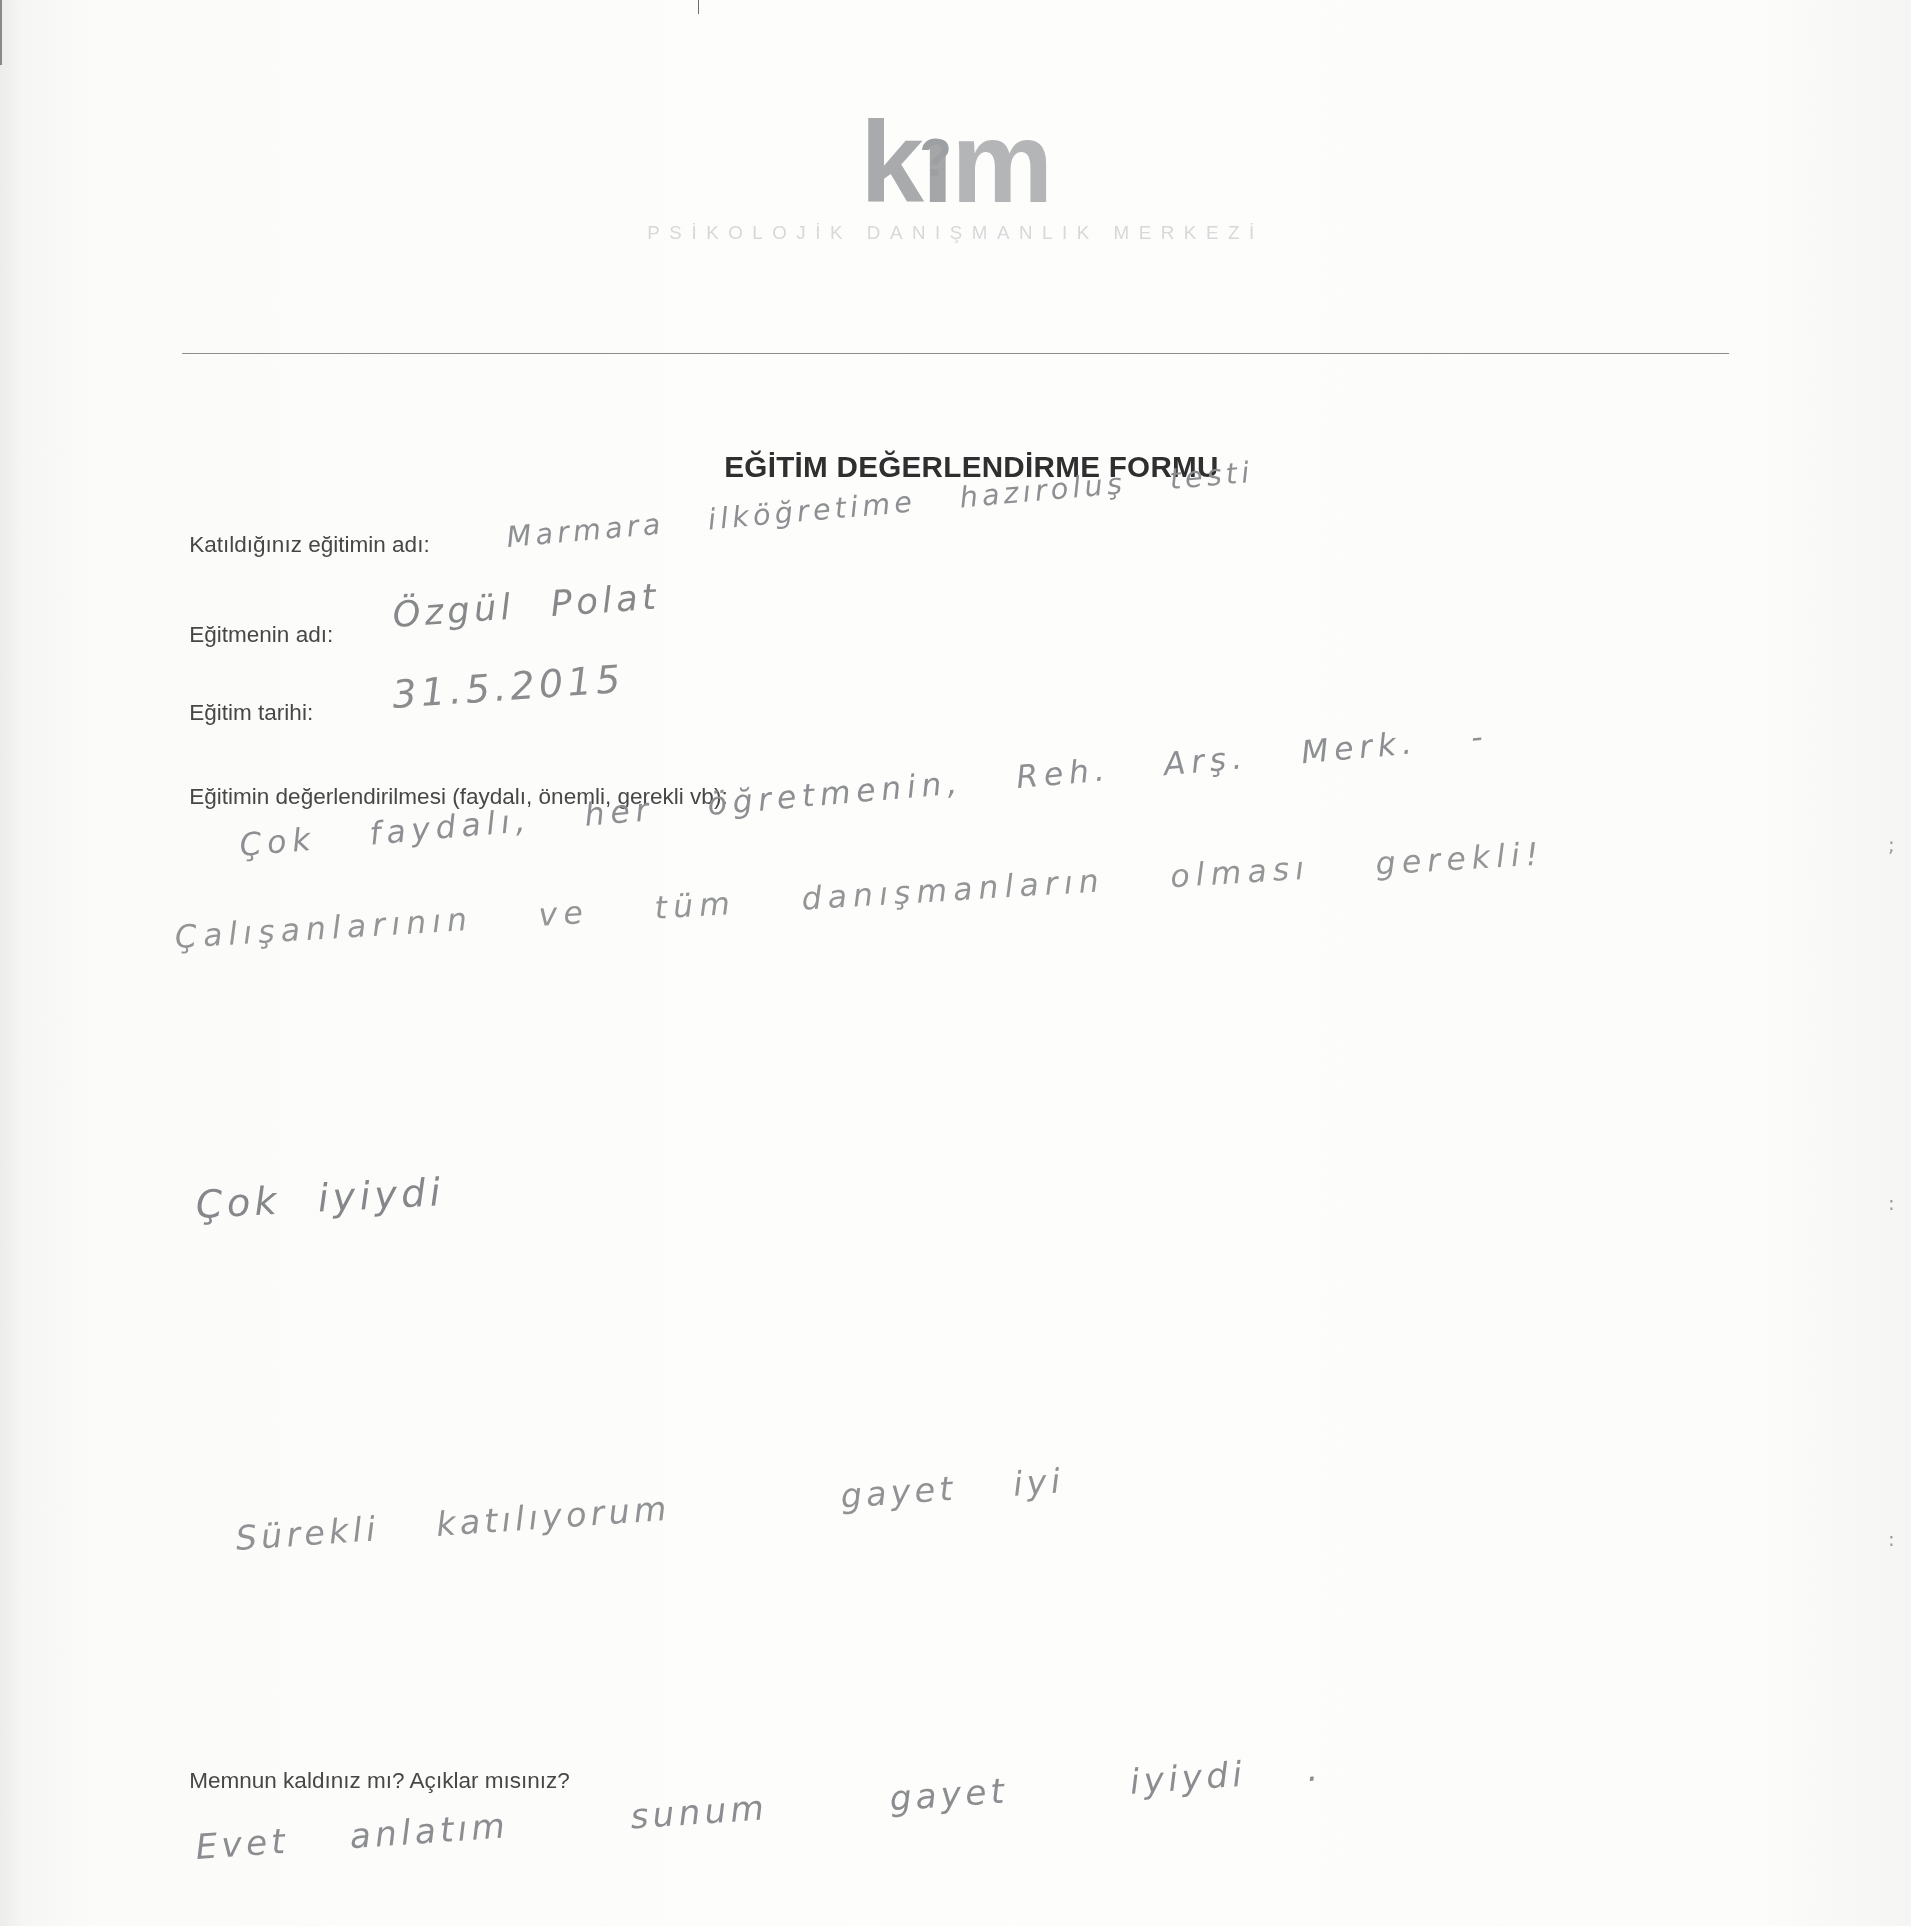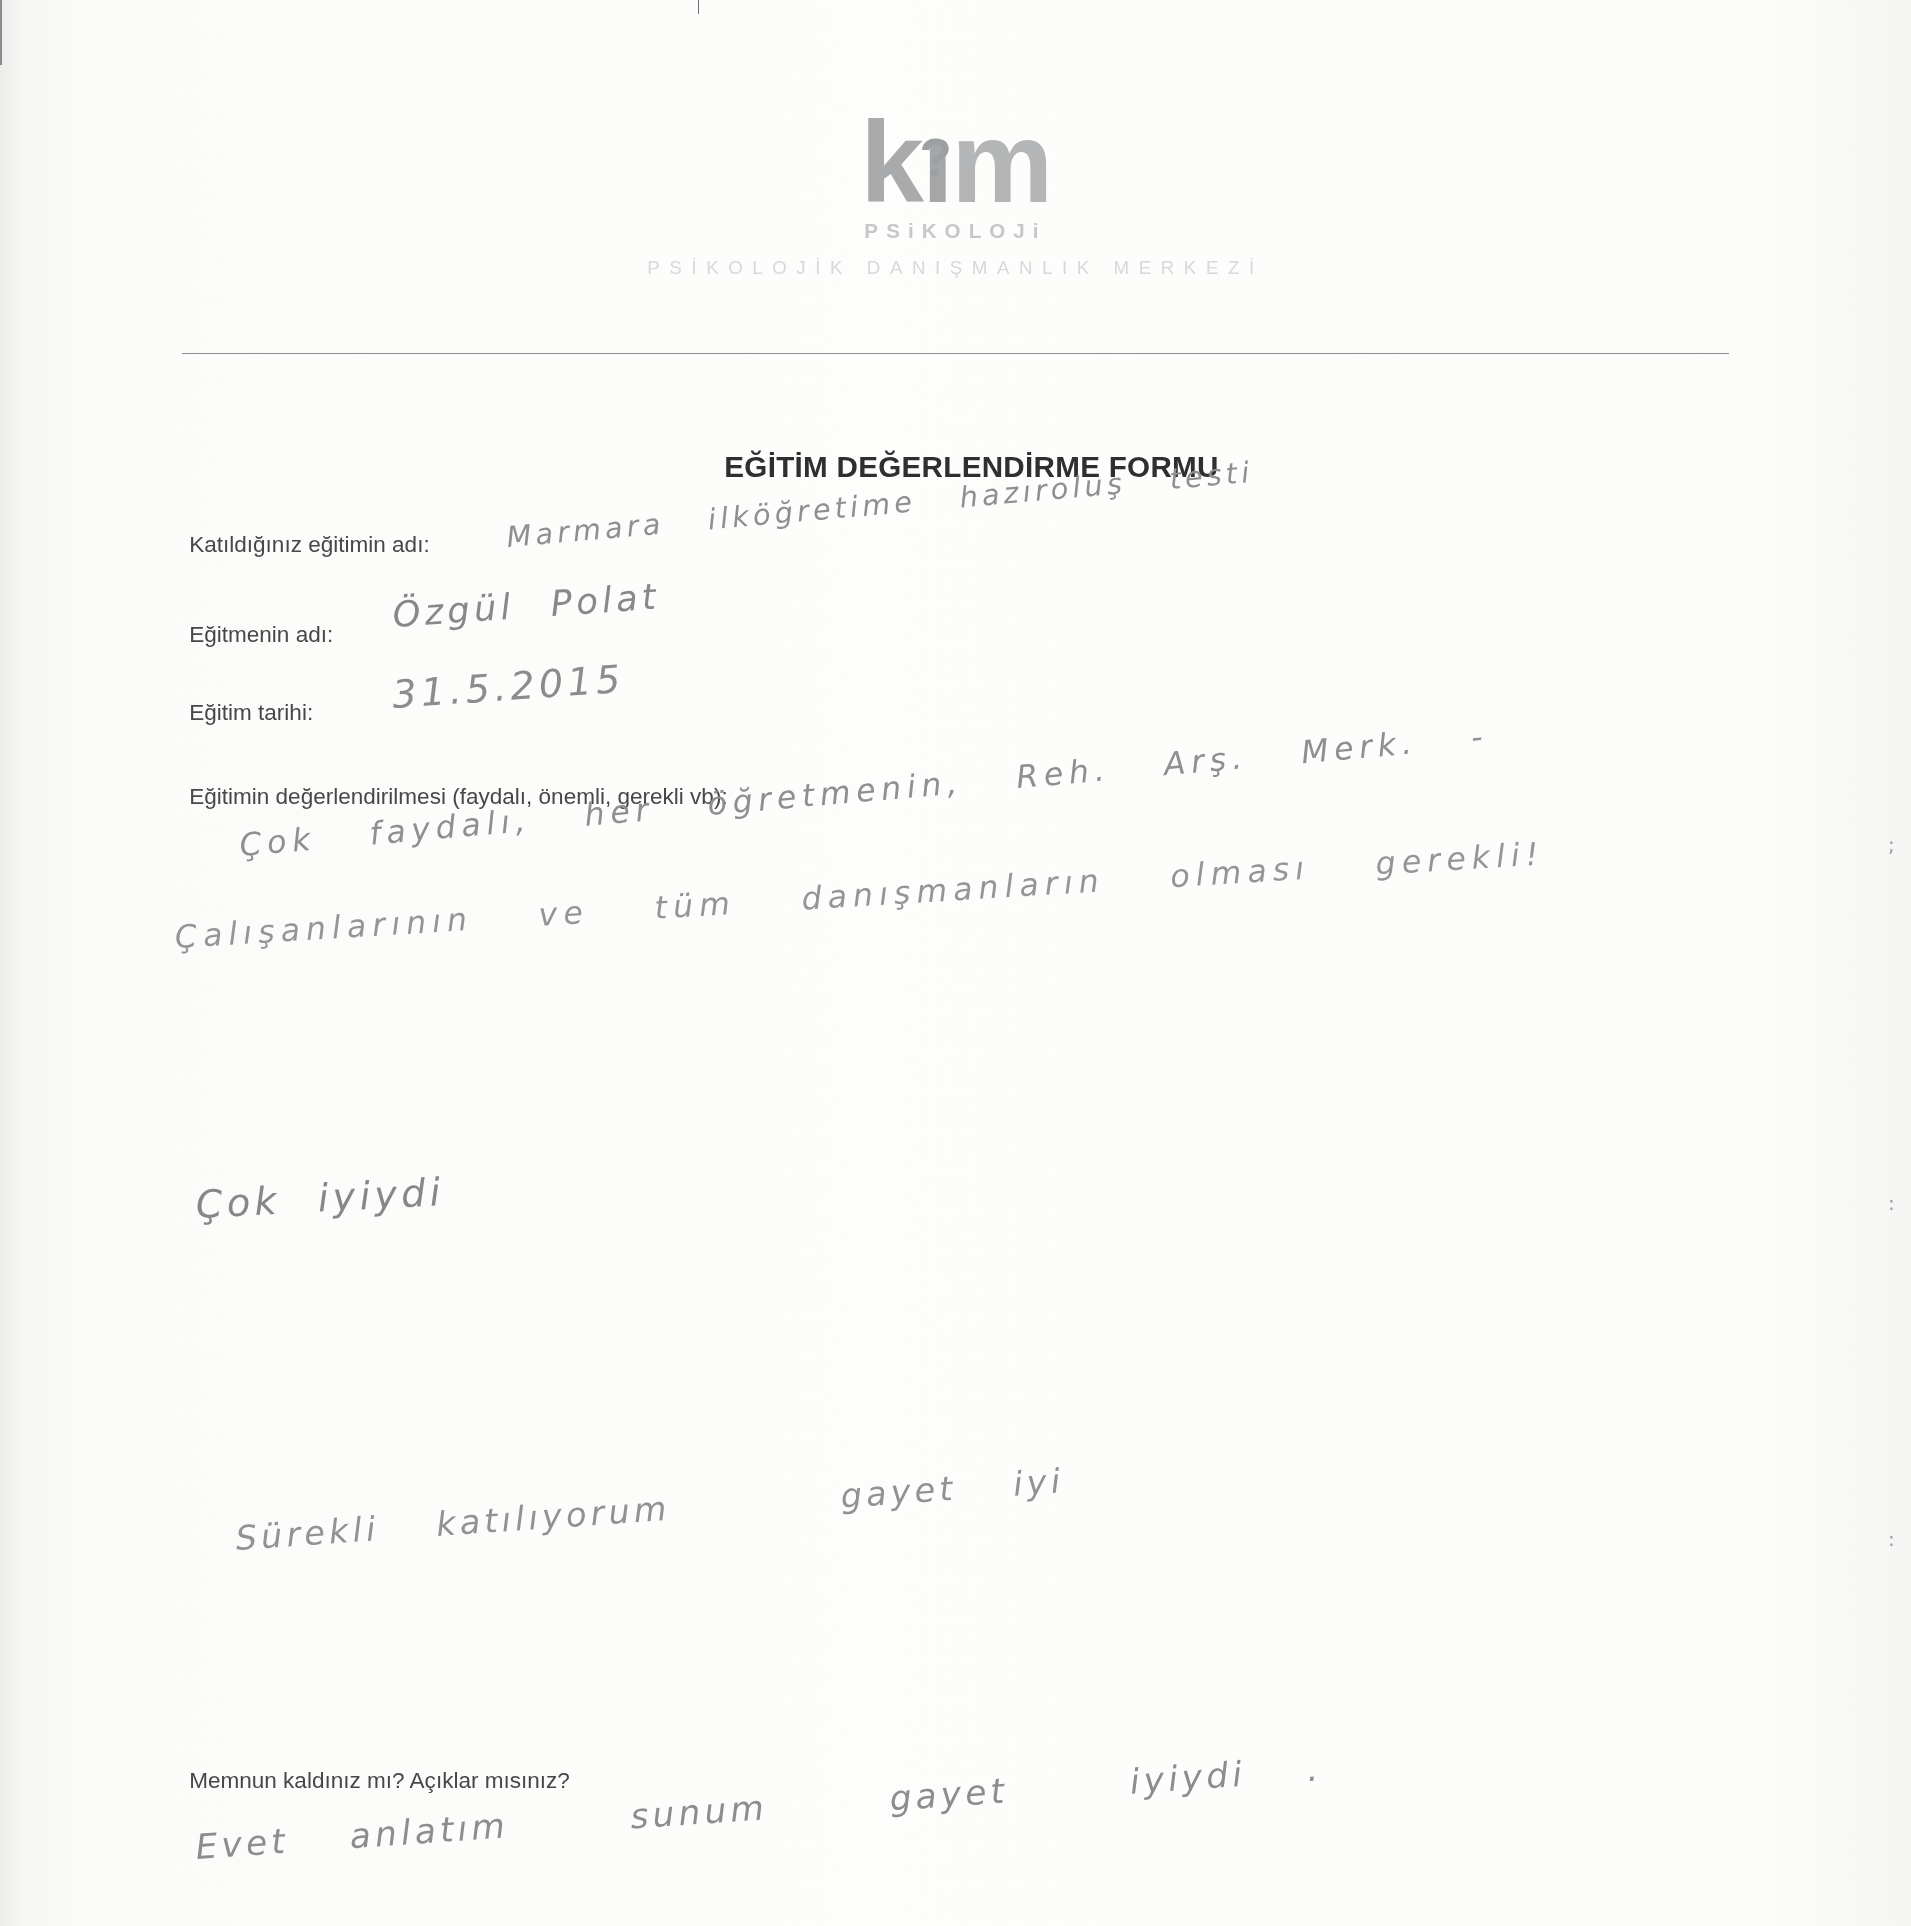--- a/index.html
+++ b/index.html
@@ -59,21 +59,20 @@
 </head>
 <body>
 
 <div class="page">
 
   <div class="edge-left"></div>
   <div class="top-tick"></div>
 
   <header class="logo">
     <div class="logo-word"><span>k</span><span class="logo-i"><span class="logo-q">?</span><span>ı</span></span><span class="logo-m">m</span></div>
-    <div class="logo-name">PSiKOLOJi</div>
     <div class="logo-tagline">PSİKOLOJİK DANIŞMANLIK MERKEZİ</div>
   </header>
 
   <div class="rule rule-top"></div>
 
   <h1 class="title">EĞİTİM DEĞERLENDİRME FORMU</h1>
 
   <span class="label l1">Katıldığınız eğitimin adı:</span>
   <span class="hand h1">Marmara ilköğretime hazıroluş testi</span>
 

